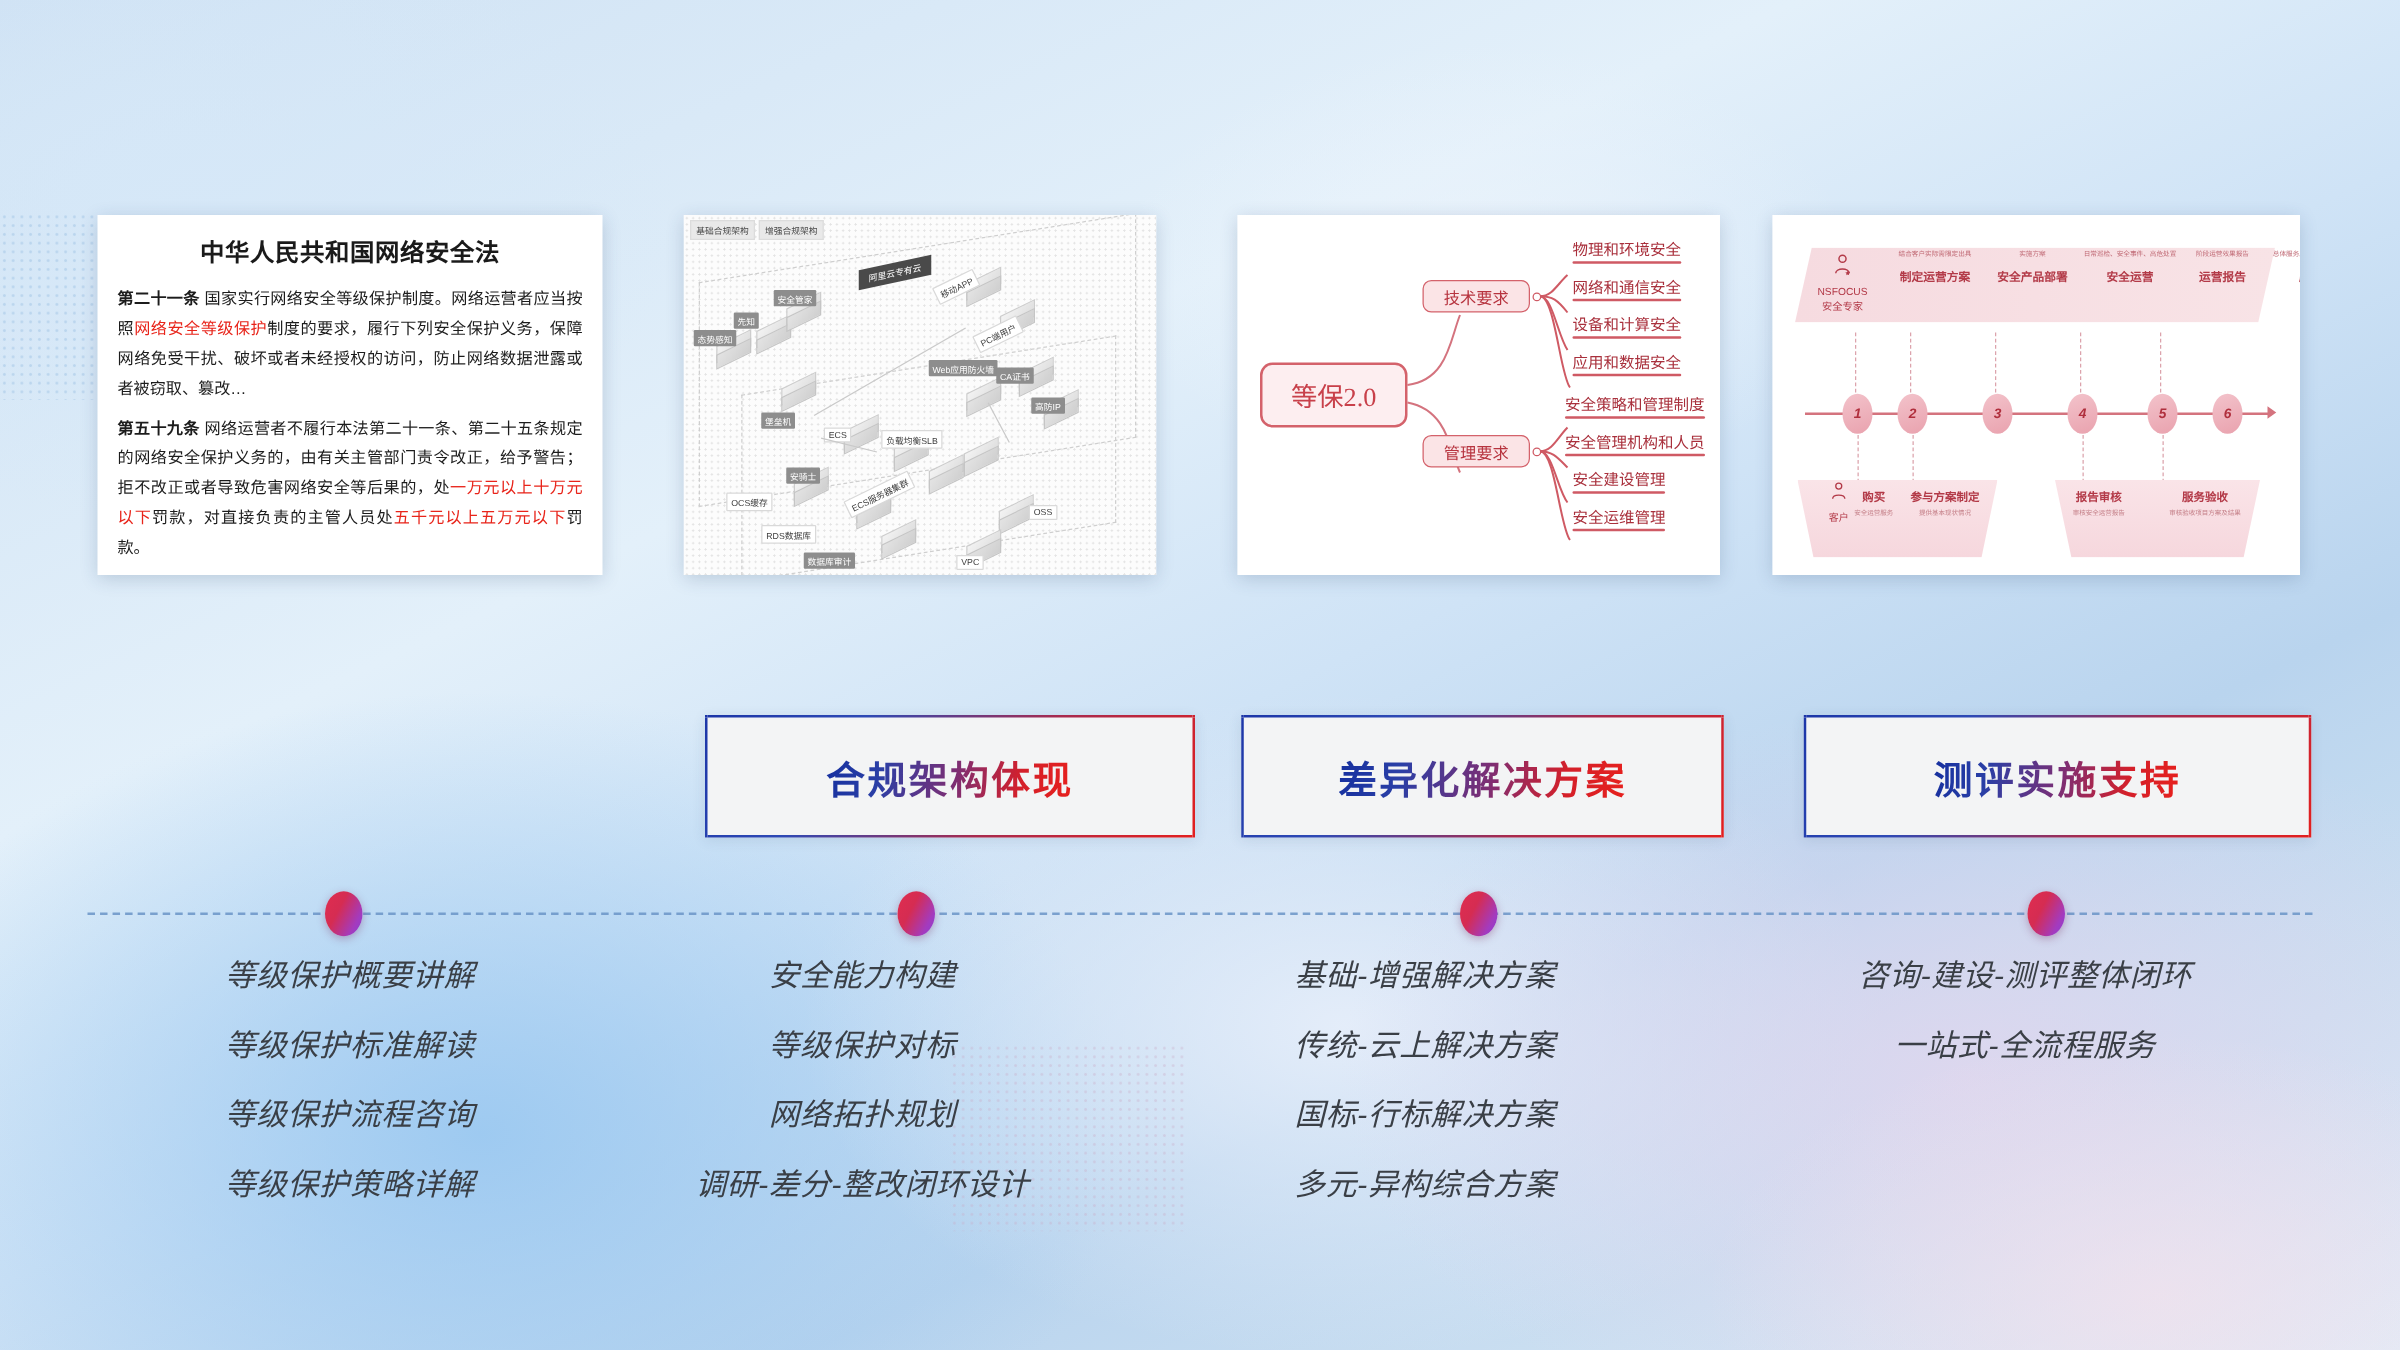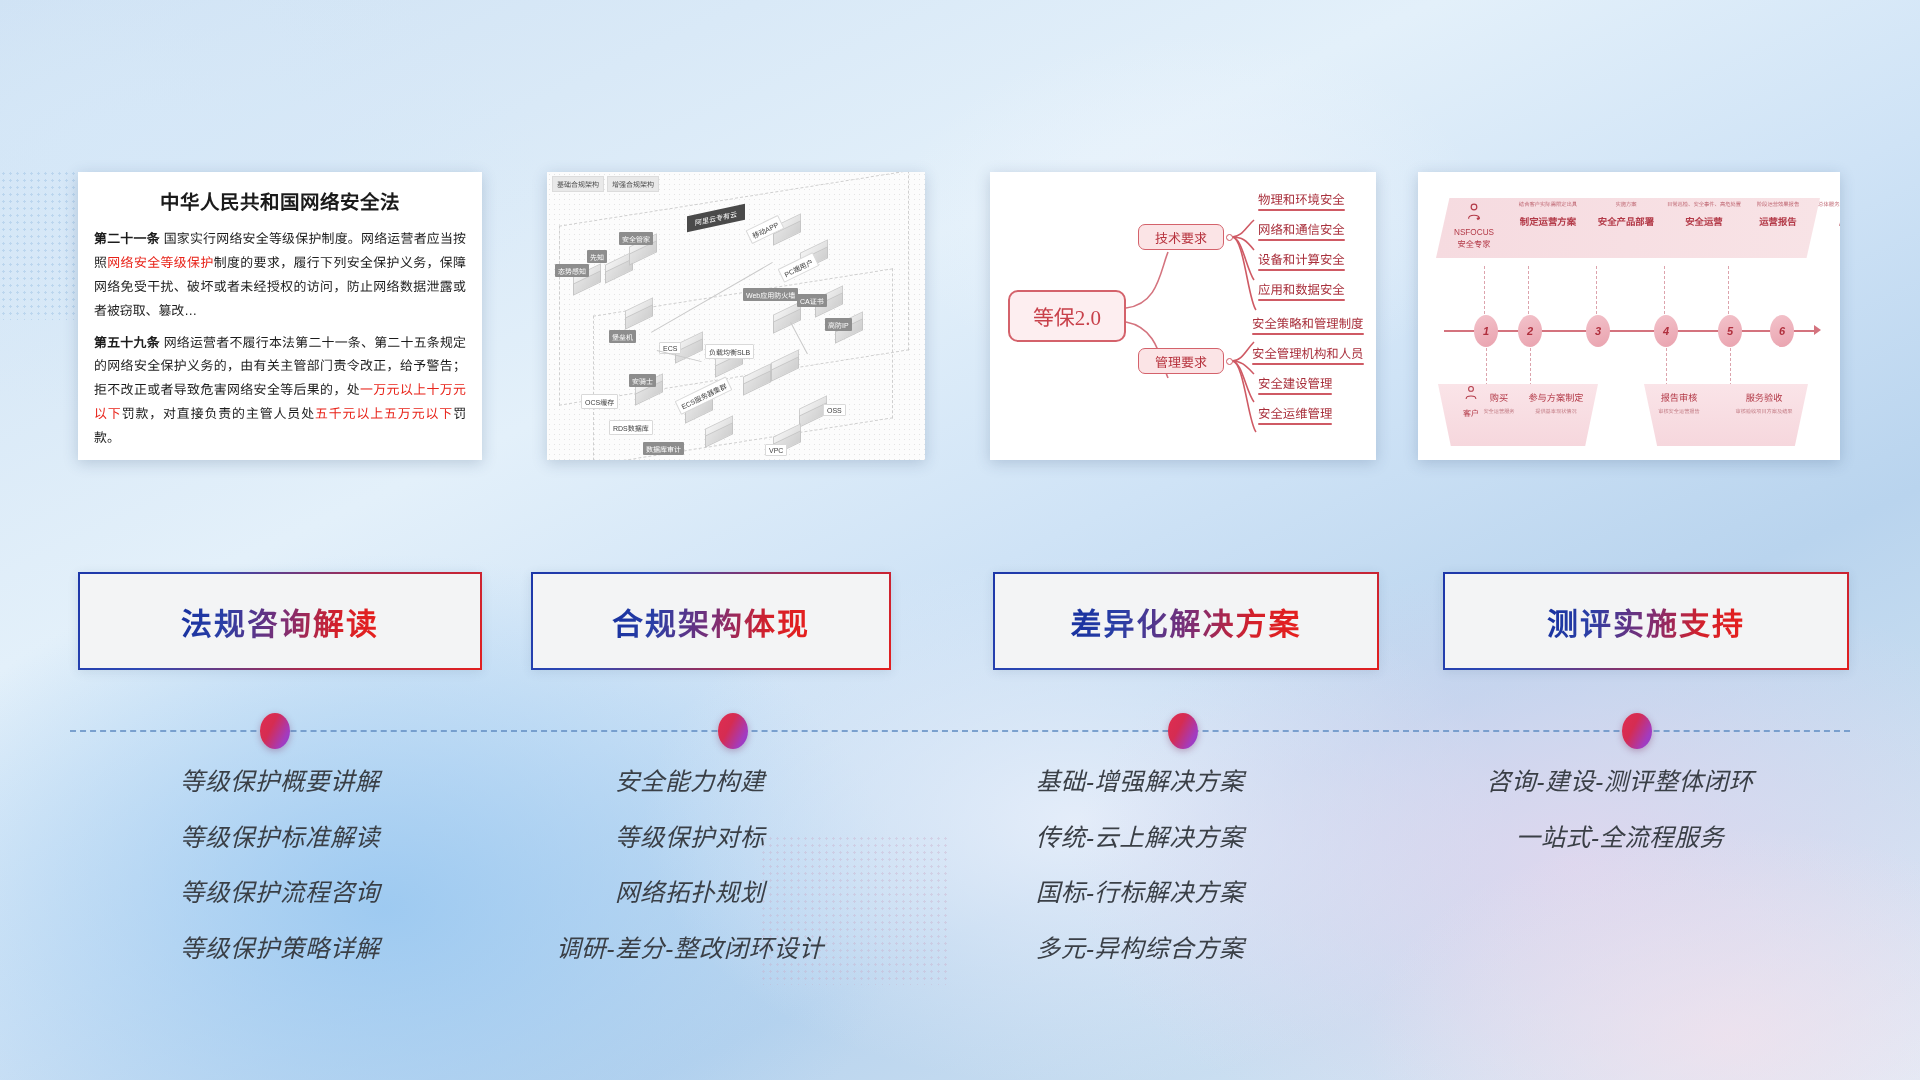--- a/index.html
+++ b/index.html
@@ -113,21 +113,21 @@
      border-left:7px solid #d4737e; border-top:5px solid transparent; border-bottom:5px solid transparent; }
   .nsf .num { position:absolute; top:143px; width:24px; height:32px; border-radius:50%;
      background:linear-gradient(160deg,#f3c3cb,#e9a2ae); color:#b02f3d;
      font-size:11px; font-weight:bold; display:flex; align-items:center; justify-content:center;
      font-style:italic; }
   .nsf .tick { position:absolute; width:1px; border-left:1.2px dashed #dca3ac; }
   .nsf .tray { position:absolute; top:212px; height:62px;
      background:linear-gradient(180deg,#fae4e8,#f6d7dd);
      clip-path:polygon(0 0, 100% 0, 92% 100%, 8% 100%); }
   .nsf .tcell { position:absolute; top:218px; text-align:center; }
-  .nsf .tmain{ font-size:9.2px; color:#b33a48; font-weight:normal; white-space:nowrap; }
+  .nsf .tmain{ font-size:9.2px; color:#b33a48; font-weight:bold; white-space:nowrap; }
   .nsf .tsub { font-size:5.2px; color:#c58089; margin-top:5px; white-space:nowrap; line-height:1.15; }
   .nsf .cust { position:absolute; left:26px; top:212px; width:54px; text-align:center; }
   .nsf .cust .nm { font-size:8px; color:#b33a48; margin-top:1px; }
 
   
   .boxes { position:absolute; top:552px; left:0; width:1920px; height:108px; }
   .gbox {
     position:absolute; top:0; height:98px;
     background:#f3f4f5;
     display:flex; align-items:center; justify-content:center;
@@ -135,21 +135,21 @@
     border-image:linear-gradient(125deg,#1c36a8 0%,#2d49b5 28%,#a82a4e 62%,#e21f1f 100%) 1;
     box-shadow:0 2px 10px rgba(40,70,110,.12);
   }
   .gbox .t {
     font-size:31px; font-weight:600; letter-spacing:2px;
     background:linear-gradient(100deg,#16309f 0%,#2a3fa6 22%,#7d2e74 52%,#d4202a 78%,#e8201c 100%);
     -webkit-background-clip:text; background-clip:text; color:transparent;
     -webkit-text-fill-color:transparent;
   }
   .gbox.g1 { left:78px;   width:404px; }
-  .gbox.g2 { left:531px;  width:360px; }
+  .gbox.g2 { left:564px;  width:392px; }
   .gbox.g3 { left:993px;  width:386px; }
   .gbox.g4 { left:1443px; width:406px; }
 
   
   .tl { position:absolute; top:710px; left:70px; width:1780px; height:2px; }
   .tl .line { position:absolute; top:0; left:0; right:0; height:0;
      border-top:2.4px dashed #6b95c8; opacity:.85; }
   .tl .knob { position:absolute; top:-17px; width:30px; height:36px; border-radius:50%;
      background:linear-gradient(118deg,#e02d4f 0%,#d52c52 38%,#a33bbf 78%,#8b3fd0 100%);
      box-shadow:0 2px 7px rgba(120,40,90,.35); }
@@ -417,23 +417,20 @@
         </div>
         <div class="tcell" style="left:304px; width:84px;">
           <div class="tmain">服务验收</div>
           <div class="tsub">审核验收项目方案及结果</div>
         </div>
       </div>
     </div>
   </div>
 
   <div class="boxes">
-    <div class="gbox g1">
-      <span class="t">法规咨询解读</span>
-    </div>
     <div class="gbox g2">
       <span class="t">合规架构体现</span>
     </div>
     <div class="gbox g3">
       <span class="t">差异化解决方案</span>
     </div>
     <div class="gbox g4">
       <span class="t">测评实施支持</span>
     </div>
   </div>

